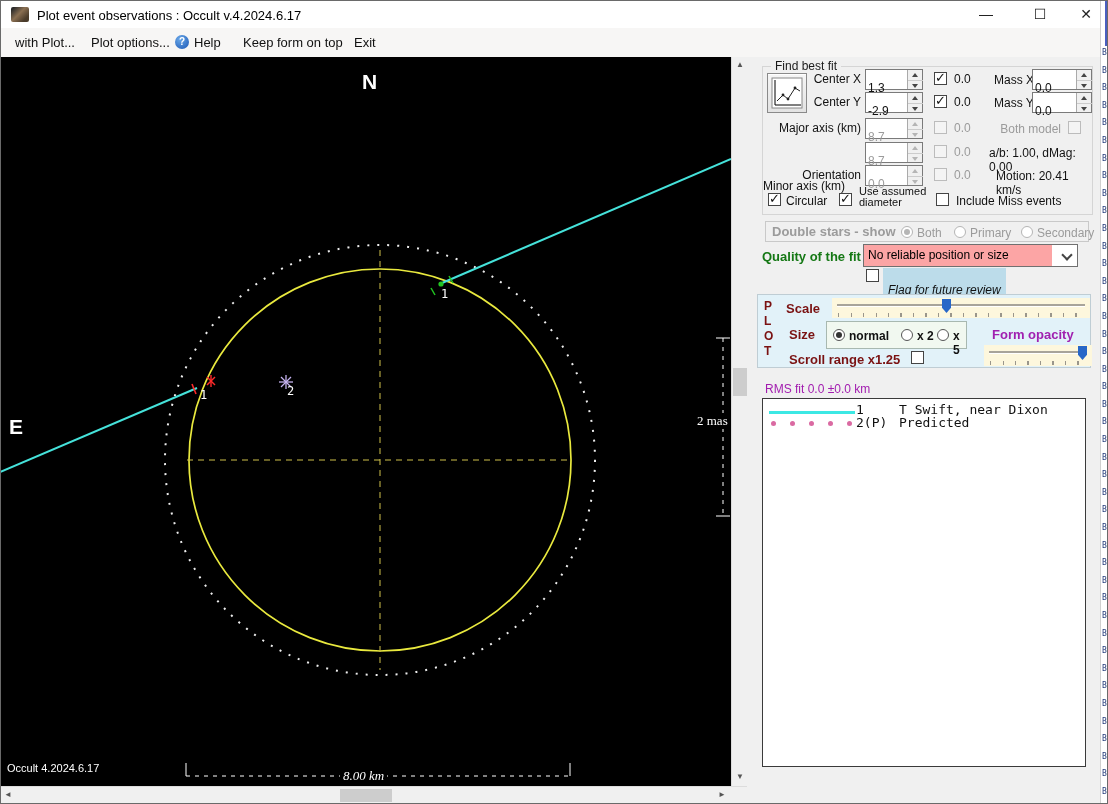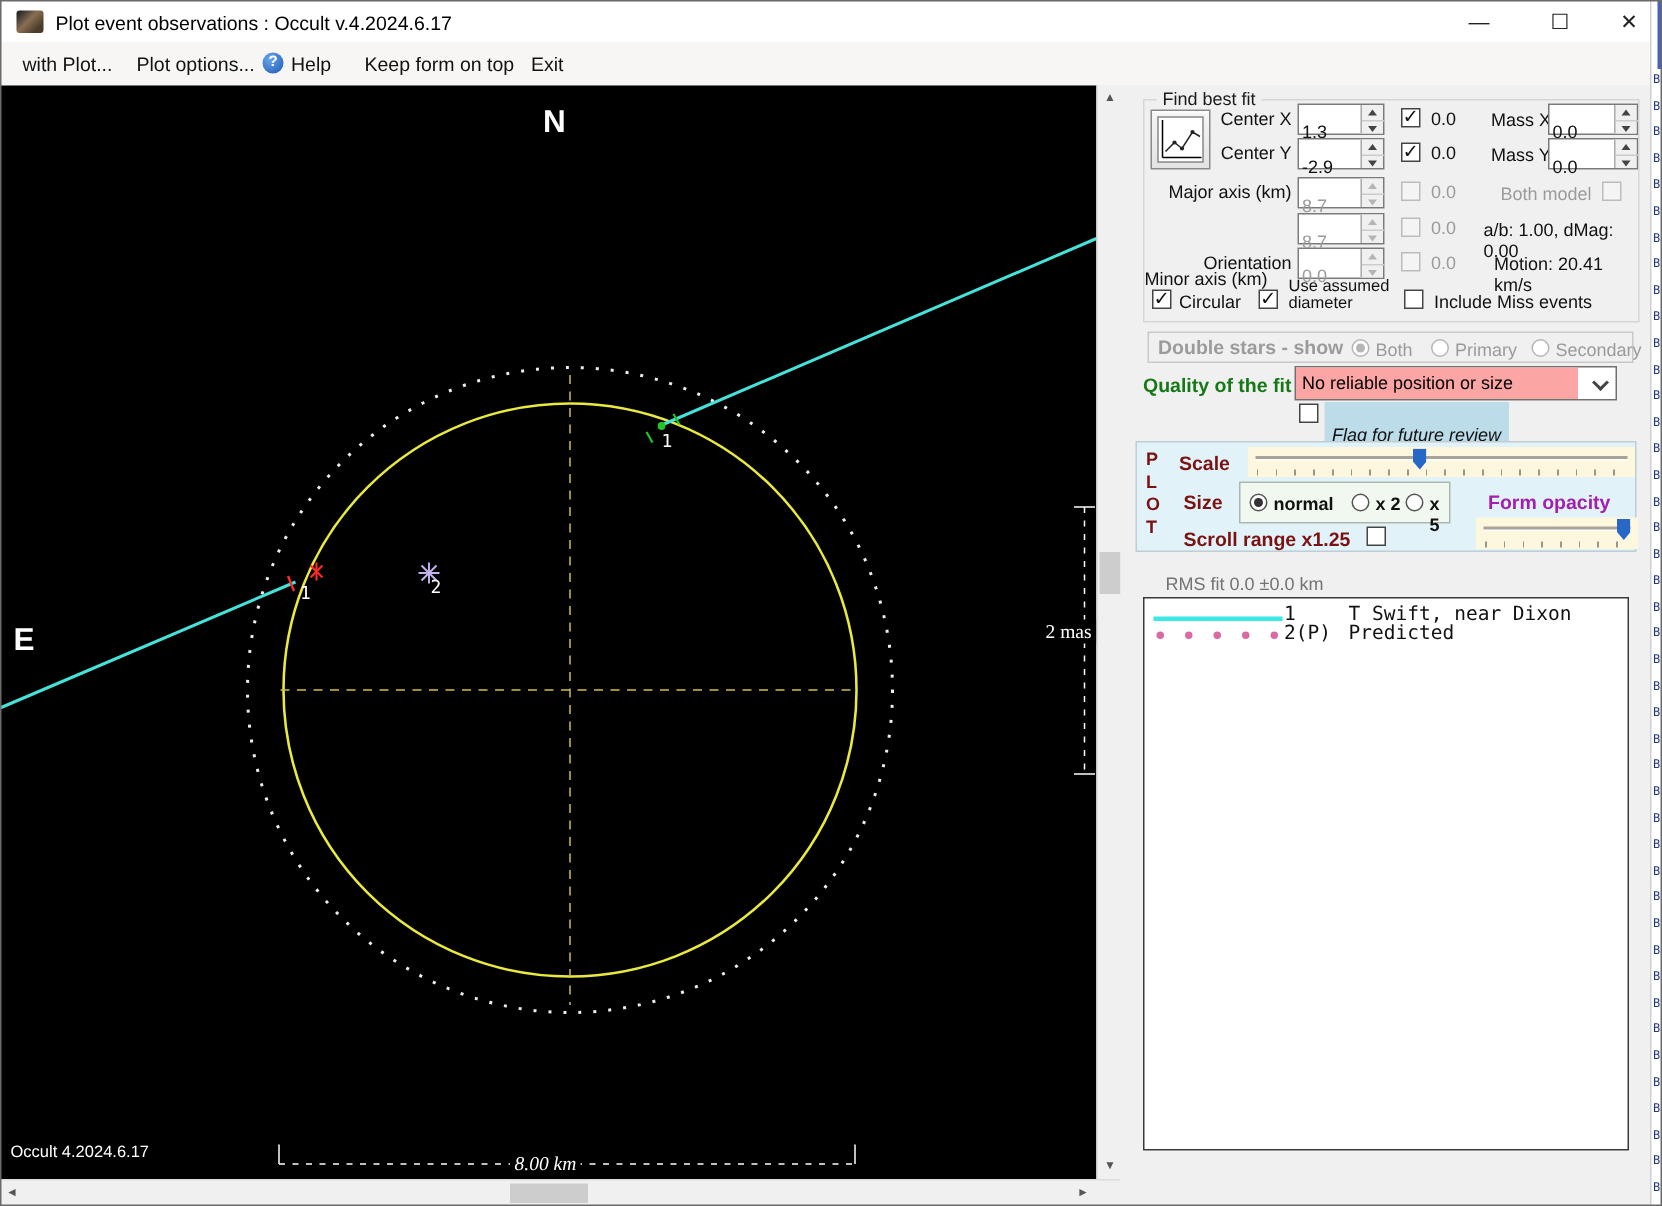--- a/index.html
+++ b/index.html
@@ -91,21 +91,21 @@
   #plot-letters { white-space:pre; line-height:15px; font-size:12px; }
   #opacity-lbl { color:#a020b0; font-weight:bold; font-size:13px; }
   .slider { position:absolute; background:#fdf7dd; }
   .slider .track { position:absolute; left:5px; right:5px; top:6px; height:2px; background:#a8a49a; box-shadow:0 1px 0 #fff; }
   .slider .thumb { position:absolute; top:1px; width:9px; height:14px; background:#2767c8;
                    clip-path:polygon(0 0,100% 0,100% 62%,50% 100%,0 62%); }
   .slider .ticks { position:absolute; left:6px; right:6px; bottom:1px; height:4px;
                    background:repeating-linear-gradient(90deg,#9a968c 0 1px,transparent 1px 12.5px); }
   #size-box { background:#f1f8f0; border:1px solid #a8b8b0; }
 
-  #rms-label { font-size:12px; color:#737373;margin-left:12px; }
+  #rms-label { font-size:12px; color:#a21caf; }
   #legend { background:#fff; border:1px solid #3a3a3a; }
   .mono { font-family:"DejaVu Sans Mono", monospace; font-size:13px; color:#111; }
   #leg-line1 { left:6px; top:12px; width:86px; height:3px; background:#3ce8e4; }
   .dot { position:absolute; top:0; width:5px; height:5px; border-radius:50%; background:#da6aa2; }
 
   
   #edge { left:1100px; top:0; width:8px; height:804px; background:#fff; border-left:1px solid #d0d0d0;
           font-family:"DejaVu Sans Mono",monospace; font-size:8px; color:#223a7a; line-height:17.6px;
           white-space:pre; text-align:center; padding-top:44px; overflow:hidden; }
   #edge-top { left:1105px; top:0; width:3px; height:46px; background:#4a5fc0; }

